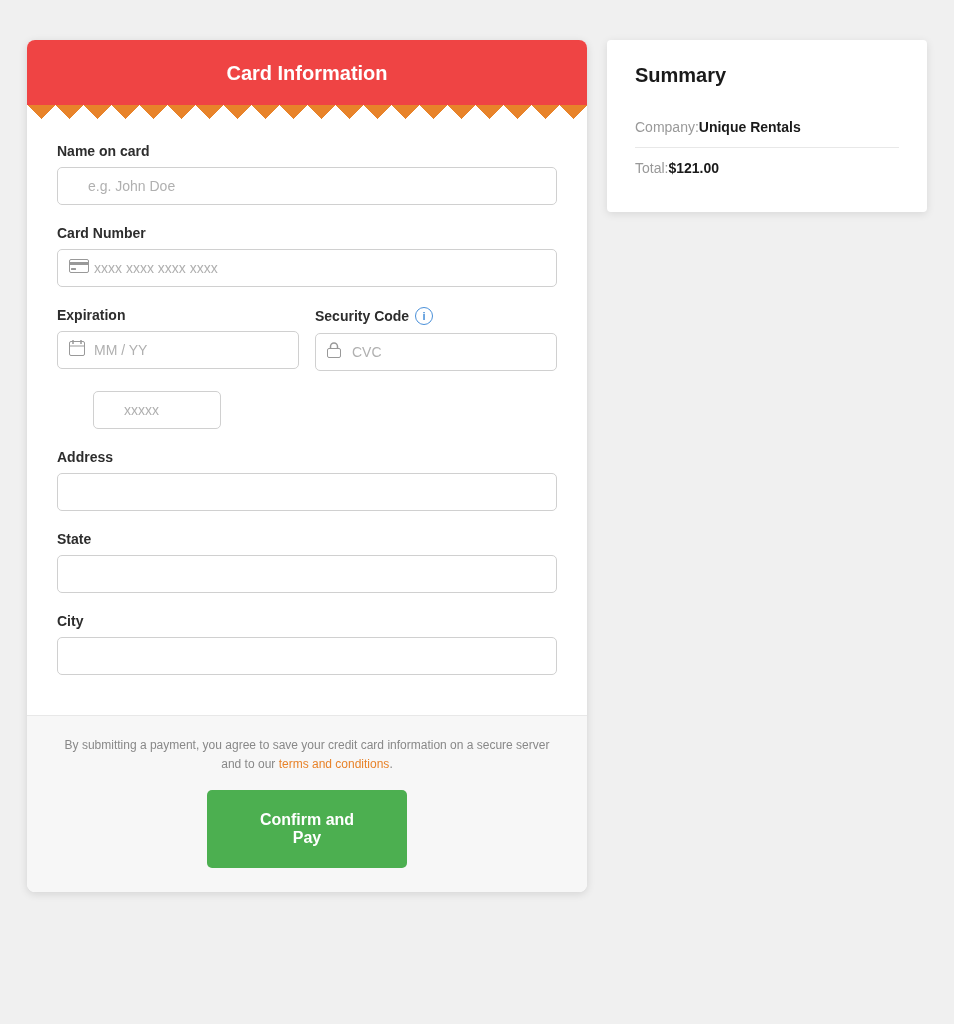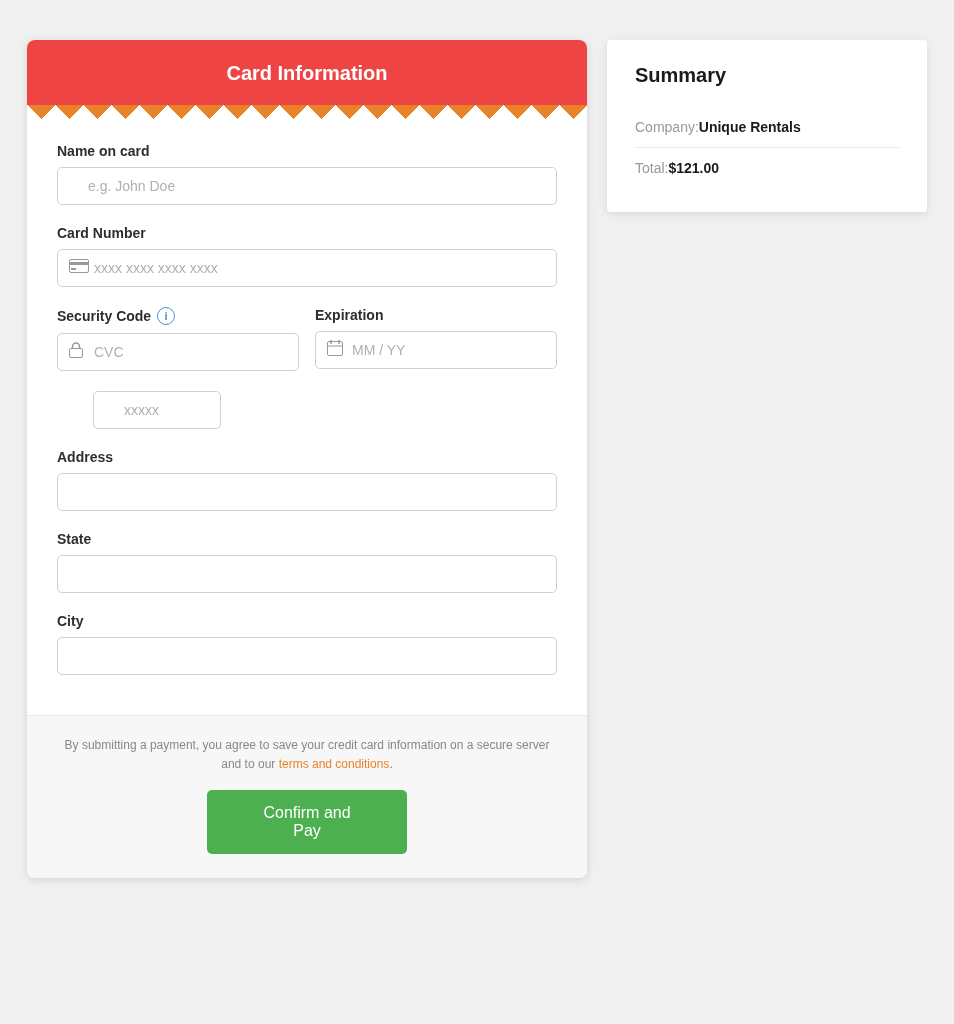--- a/index.html
+++ b/index.html
@@ -165,23 +165,23 @@
     .footer-link {
       color: #E8832A;
       text-decoration: none;
     }
 
     .confirm-btn {
       background: #4caf50;
       color: #fff;
       border: none;
       border-radius: 5px;
-      padding: 14px 48px;
+      padding: 21px 48px;
       font-size: 16px;
-      font-weight: 400;
+      font-weight: 700;
       cursor: pointer;
       width: 200px;
     }
 
     
     .summary-panel {
       background: #fff;
       border-radius: 4px;
       box-shadow: 0 2px 8px rgba(0,0,0,0.10);
       padding: 24px 28px;
@@ -251,50 +251,50 @@
               <rect x="0.5" y="0.5" width="19" height="13" rx="1.5" stroke="#999"></rect>
               <rect x="0" y="3" width="20" height="3" fill="#999"></rect>
               <rect x="2" y="9" width="5" height="2" rx="0.5" fill="#999"></rect>
             </svg>
           </span>
           <input class="form-input" type="text" placeholder="xxxx xxxx xxxx xxxx" style="">
         </div>
       </div>
 
       <div class="row-two">
+        <div class="form-group">
+          <label class="form-label">Expiration</label>
+          <div class="input-with-icon">
+            <span class="input-icon">
+              <svg width="16" height="16" viewBox="0 0 16 16" fill="none" xmlns="http://www.w3.org/2000/svg">
+                <rect x="0.5" y="1.5" width="15" height="14" rx="1.5" stroke="#999"></rect>
+                <line x1="4" y1="0" x2="4" y2="4" stroke="#999" stroke-width="1.5"></line>
+                <line x1="12" y1="0" x2="12" y2="4" stroke="#999" stroke-width="1.5"></line>
+                <line x1="0" y1="6" x2="16" y2="6" stroke="#999" stroke-width="1"></line>
+              </svg>
+            </span>
+            <input class="form-input" type="text" placeholder="MM / YY" style="">
+          </div>
+        </div>
+
         <div class="form-group">
           <label class="security-label form-label">
             <span>Security Code</span>
             <span class="info-icon">i</span>
           </label>
           <div class="input-with-icon">
             <span class="input-icon">
               <svg width="14" height="16" viewBox="0 0 14 16" fill="none" xmlns="http://www.w3.org/2000/svg">
                 <rect x="0.5" y="6.5" width="13" height="9" rx="1.5" stroke="#999"></rect>
                 <path d="M3.5 6.5V4.5a3.5 3.5 0 1 1 7 0v2" stroke="#999" stroke-width="1.5"></path>
               </svg>
             </span>
             <input class="form-input" type="text" placeholder="CVC" style="">
           </div>
         </div>
-
-        <div class="form-group">
-          <label class="form-label">Expiration</label>
-          <div class="input-with-icon">
-            <span class="input-icon">
-              <svg width="16" height="16" viewBox="0 0 16 16" fill="none" xmlns="http://www.w3.org/2000/svg">
-                <rect x="0.5" y="1.5" width="15" height="14" rx="1.5" stroke="#999"></rect>
-                <line x1="4" y1="0" x2="4" y2="4" stroke="#999" stroke-width="1.5"></line>
-                <line x1="12" y1="0" x2="12" y2="4" stroke="#999" stroke-width="1.5"></line>
-                <line x1="0" y1="6" x2="16" y2="6" stroke="#999" stroke-width="1"></line>
-              </svg>
-            </span>
-            <input class="form-input" type="text" placeholder="MM / YY" style="">
-          </div>
-        </div>
       </div>
 
       <div class="form-group">
         <input class="form-input zip-input" type="text" placeholder="xxxxx" style="">
       </div>
 
       <div class="form-group">
         <label class="form-label">Address</label>
         <input class="form-input" type="text" placeholder="" style="">
       </div>

